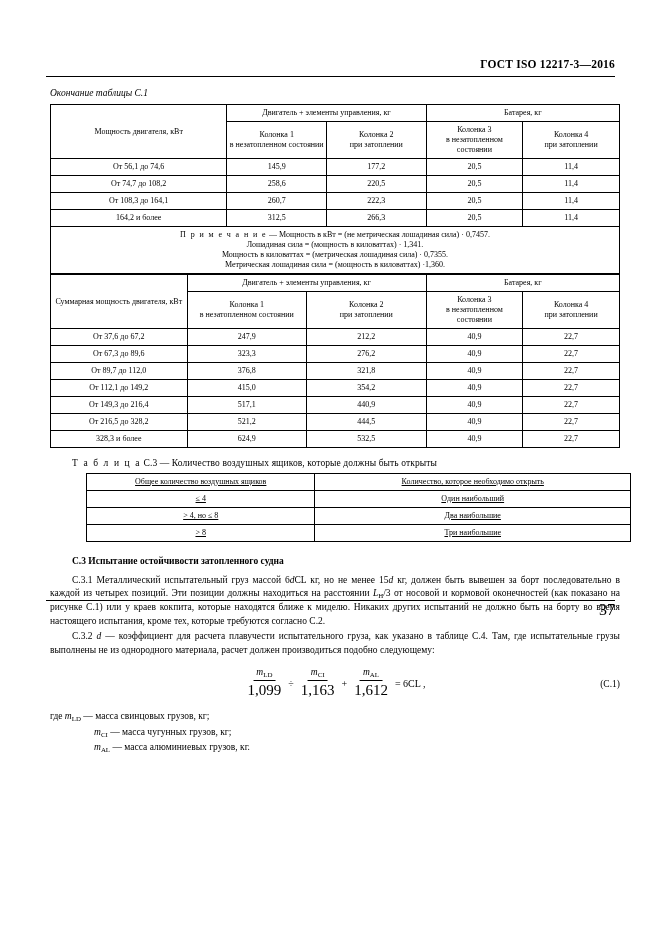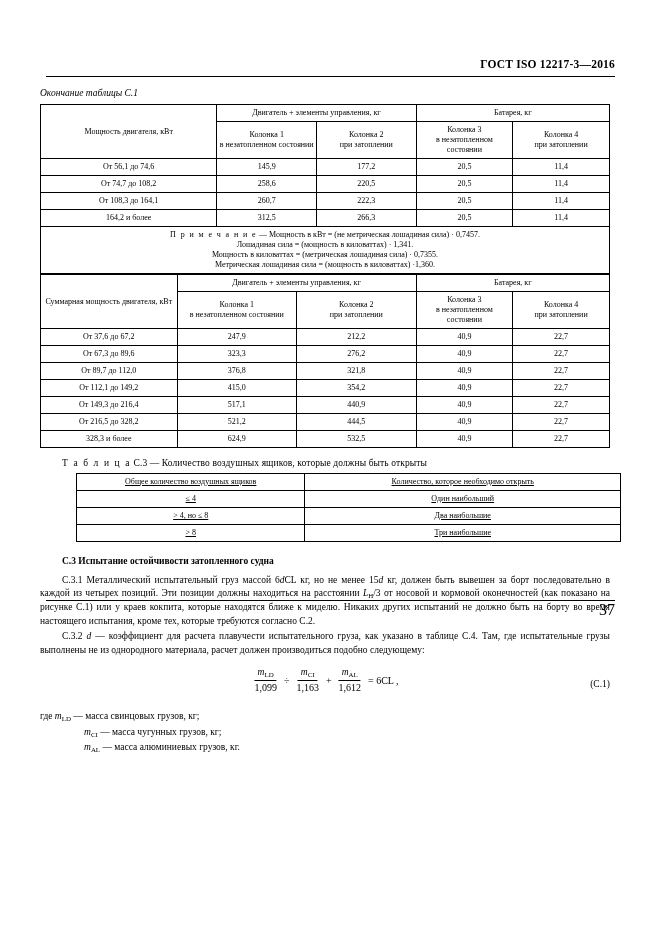--- a/index.html
+++ b/index.html
@@ -33,21 +33,21 @@
   .header-rule {
     position: absolute;
     top: 76px;
     left: 46px;
     right: 46px;
     border-bottom: 1px solid #000;
   }
   .content {
     position: absolute;
     top: 88px;
-    left: 40px;
+    left: 50px;
     width: 570px;
   }
   .caption {
     font-size: 9.5px;
     font-style: italic;
     margin-bottom: 6px;
   }
   .tbl-title {
     font-size: 9.5px;
     margin: 10px 0 5px 0;
@@ -116,21 +116,21 @@
     vertical-align: middle;
     line-height: 1.15;
   }
   .frac .num {
     padding: 0 3px 1px 3px;
     border-bottom: 1px solid #000;
     font-size: 9.5px;
   }
   .frac .den {
     padding: 1px 3px 0 3px;
-    font-size: 10px;
+    font-size: 15px;
   }
   .eqno {
     position: absolute;
     right: 0;
     top: 12px;
     font-size: 9.5px;
   }
   .where {
     font-size: 9.5px;
     line-height: 1.5;

